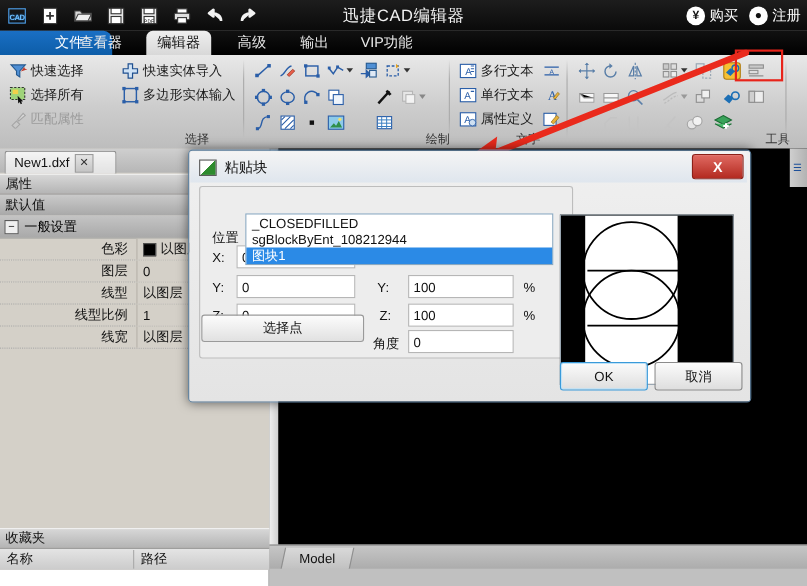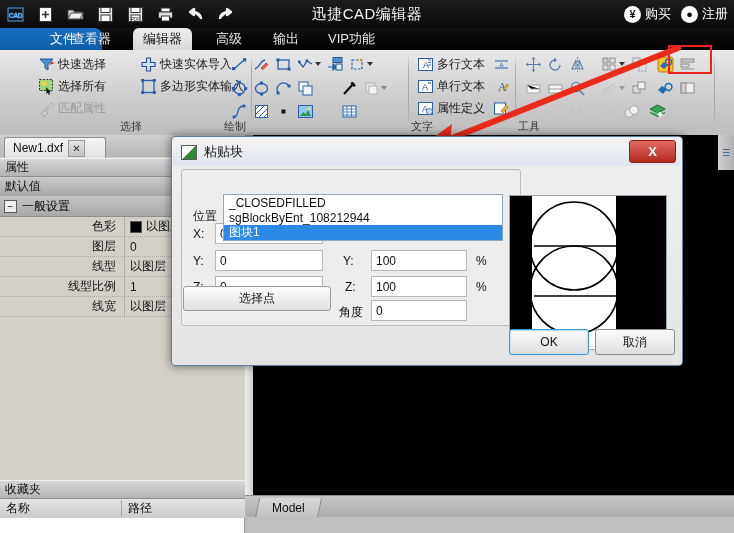--- a/index.html
+++ b/index.html
@@ -55,21 +55,21 @@
     border-top-left-radius:6px;border-top-right-radius:6px;
   }
   
   #ribbon{
     position:absolute;left:0;top:50px;width:734px;height:85px;
     background:linear-gradient(#e8e8e8,#cdcdcd 55%,#bdbdbd);
     border-bottom:1px solid #8d8d8d;
   }
   .rgroup{position:absolute;top:0;height:85px;}
   .rgroup .gtitle{
-    position:absolute;bottom:1px;left:0;width:100%;text-align:left;
+    position:absolute;bottom:1px;left:0;width:100%;text-align:right;
     font-size:11px;color:#333;
   }
   .rsep{position:absolute;top:4px;width:1px;height:72px;background:linear-gradient(transparent,#a9a9a9 25%,#a9a9a9 75%,transparent);}
   .bigrow{position:absolute;left:0;top:2px;}
   .ritem{
     display:flex;align-items:center;gap:3px;height:22px;padding:0 2px;
     font-size:12px;color:#1b1b1b;cursor:pointer;white-space:nowrap;
   }
   .ritem.dim{color:#9a9a9a;}
   .ico{width:17px;height:17px;flex:none;display:block;}
@@ -313,21 +313,21 @@
   <div class="mtab file" style="left:0;width:58px;">文件</div>
   <div class="mtab" style="left:62px;">查看器</div>
   <div class="mtab active" style="left:133px;">编辑器</div>
   <div class="mtab" style="left:206px;">高级</div>
   <div class="mtab" style="left:263px;">输出</div>
   <div class="mtab" style="left:318px;">VIP功能</div>
 </div>
 
 <div id="ribbon">
 
-  <div class="rgroup" style="left:0;width:222px;margin-left:30px;">
+  <div class="rgroup" style="left:0;width:222px;">
     <div class="bigrow" style="left:6px;top:3px;">
       <div class="ritem">
         <svg class="ico" viewBox="0 0 17 17">
             <path d="M2 3h13l-5 5.5V14l-3-2V8.5z" fill="#4f8fd4" stroke="#24588f"></path>
             <path d="M11 9l3-4 .7 1.6L17 7z" fill="#c0392b"></path>
           </svg>
         <span>快速选择</span>
       </div>
       <div class="ritem">
         <svg class="ico" viewBox="0 0 17 17">

